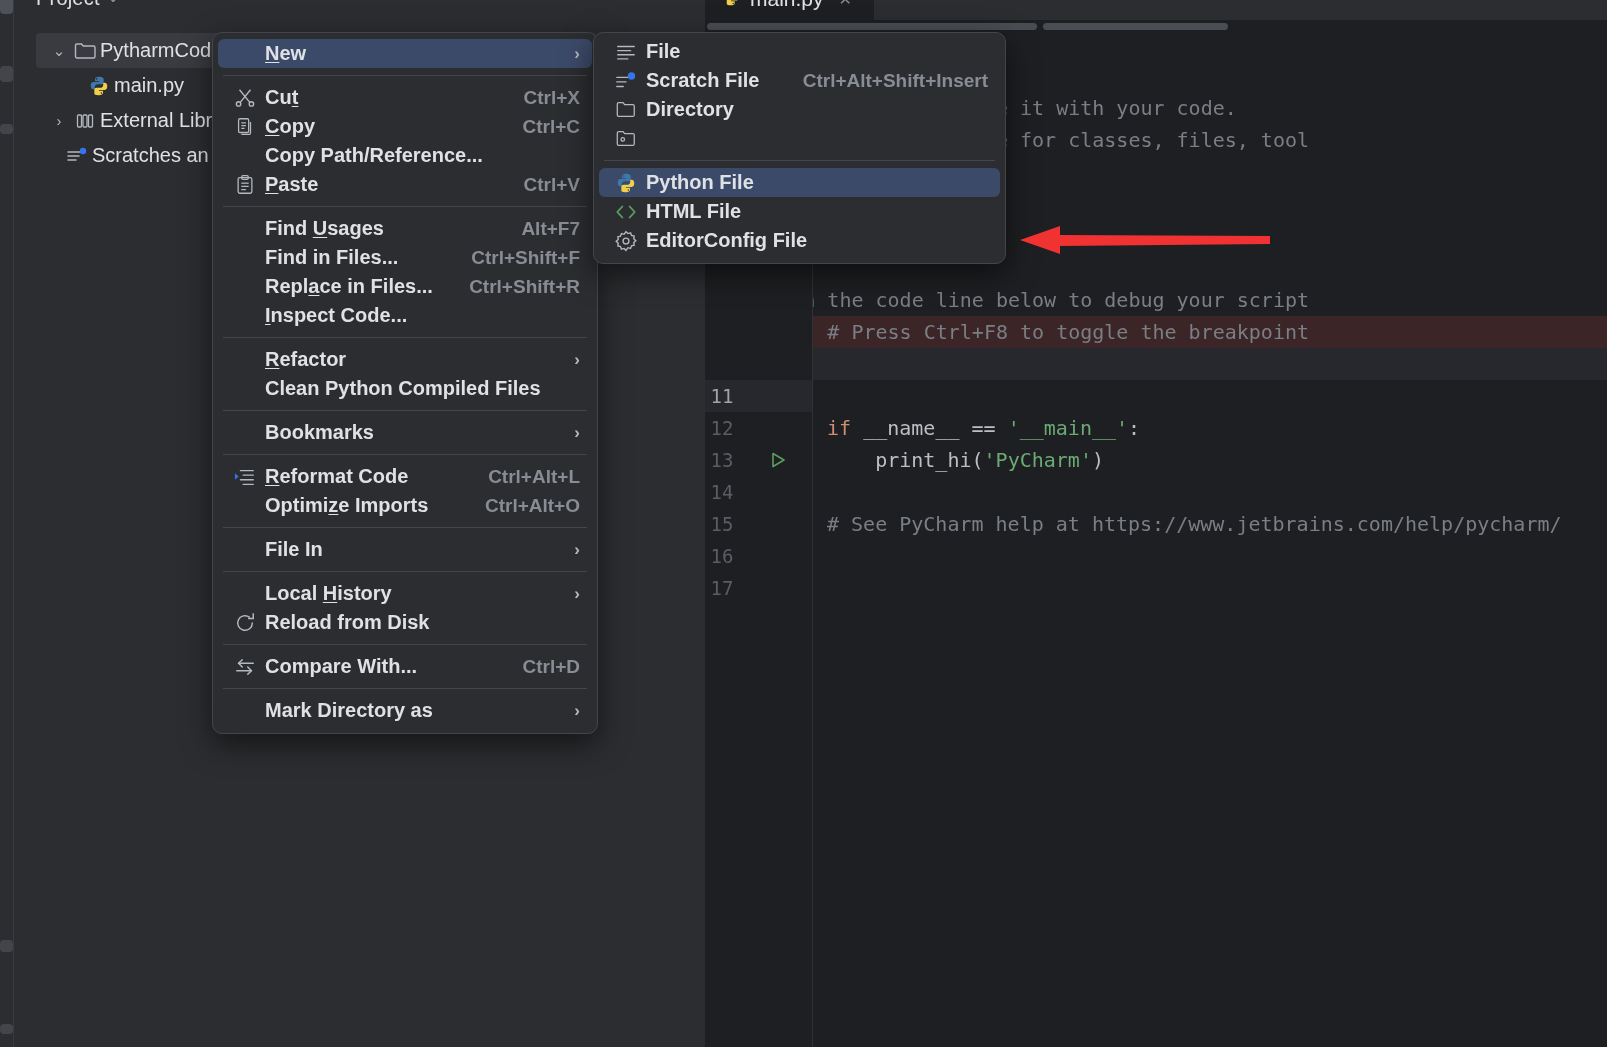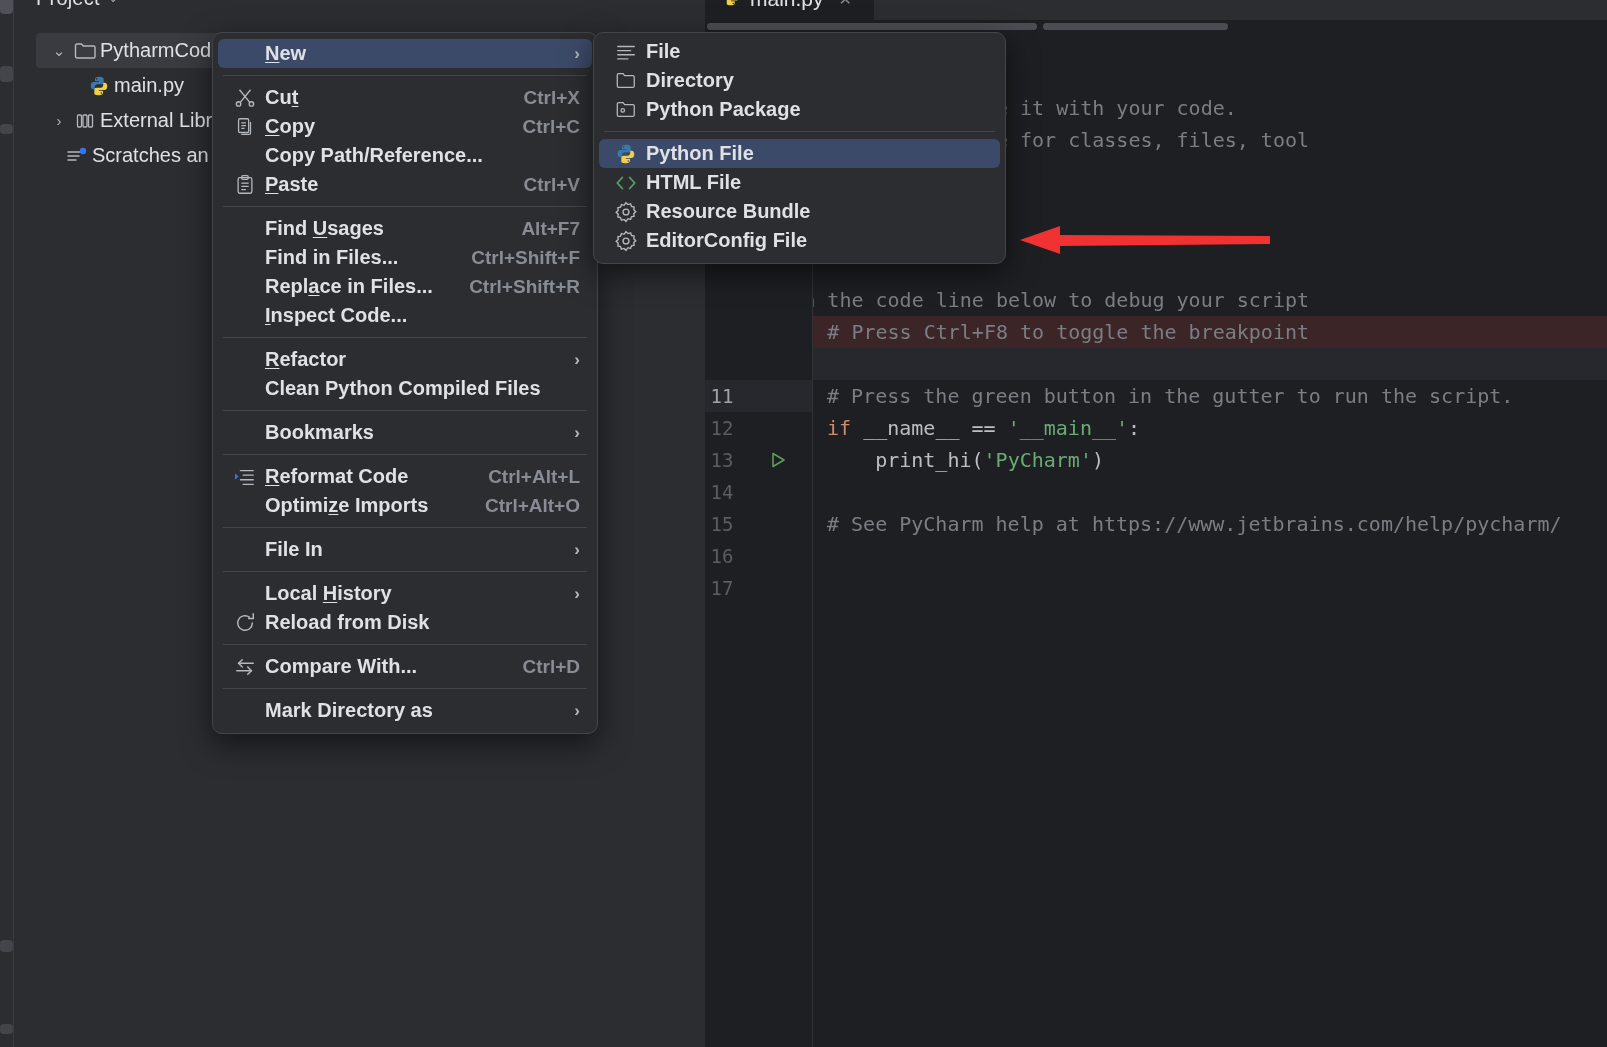--- a/index.html
+++ b/index.html
@@ -214,21 +214,20 @@
         </svg>
     </div>
     <div class="ln" style="top:444px;">14</div>
     <div class="ln" style="top:476px;">15</div>
     <div class="ln" style="top:508px;">16</div>
     <div class="ln" style="top:540px;">17</div>
   </div>
 
   <div id="code-area">
     <div class="cl hlrow" style="top:316px;">&nbsp;</div>
-    <div class="cl" style="top:348px;"><span class="cmt"># Press the green button in the gutter to run the script.</span></div>
     <div class="cl" style="top:380px;"><span class="kw">if</span><span class="fn"> __name__ == </span><span class="str">'__main__'</span><span class="fn">:</span></div>
     <div class="cl" style="top:412px;"><span class="fn">    print_hi(</span><span class="str">'PyCharm'</span><span class="fn">)</span></div>
     <div class="cl" style="top:444px;">&nbsp;</div>
     <div class="cl" style="top:476px;"><span class="cmt"># See PyCharm help at </span><span class="lnk">https://www.jetbrains.com/help/pycharm/</span></div>
     <div class="cl" style="top:508px;">&nbsp;</div>
   </div>
 </div>
 
 <div id="ctxmenu">
     <div class="mi sel">
@@ -398,33 +397,46 @@
             <line x1="3" y1="15" x2="21" y2="15"></line>
             <line x1="3" y1="19.5" x2="14" y2="19.5"></line>
           </g>
         </svg>
       </span>
       <span class="mlabel"><span>File</span></span>
     </div>
     <div class="mi">
       <span class="mico">
         <svg width="22" height="22" viewBox="0 0 24 24">
+          <g stroke="#b4b8bf" stroke-width="1.5" stroke-linecap="round">
+            <line x1="2" y1="8" x2="15" y2="8"></line>
+            <line x1="2" y1="13" x2="12" y2="13"></line>
+            <line x1="2" y1="18" x2="9" y2="18"></line>
+          </g>
+          <circle cx="18" cy="6.5" r="4" fill="#3574f0"></circle>
+        </svg>
+      </span>
+      <span class="mlabel"><span>Scratch File</span></span>
+      <span class="macc">Ctrl+Alt+Shift+Insert</span>
+    </div>
+    <div class="mi">
+      <span class="mico">
+        <svg width="22" height="22" viewBox="0 0 24 24">
           <path d="M2.5 5.5A1.5 1.5 0 014 4h4.8l1.7 2.2h9A1.5 1.5 0 0121 7.7v10A1.5 1.5 0 0119.5 19H4a1.5 1.5 0 01-1.5-1.5z" fill="none" stroke="#b4b8bf" stroke-width="1.4"></path>
         </svg>
       </span>
       <span class="mlabel"><span>Directory</span></span>
     </div>
     <div class="mi">
       <span class="mico">
         <svg width="22" height="22" viewBox="0 0 24 24">
           <path d="M2.5 5.5A1.5 1.5 0 014 4h4.8l1.7 2.2h9A1.5 1.5 0 0121 7.7v10A1.5 1.5 0 0119.5 19H4a1.5 1.5 0 01-1.5-1.5z" fill="none" stroke="#b4b8bf" stroke-width="1.4"></path>
           <circle cx="8.5" cy="12.5" r="1.9" fill="none" stroke="#b4b8bf" stroke-width="1.4"></circle>
         </svg>
       </span>
-      <span class="mlabel"><span>Python Package</span></span>
     </div>
     <div class="msep"></div>
     <div class="mi sel">
       <span class="mico">
         <svg width="22" height="22" viewBox="0 0 24 24">
           <path d="M11.9 2c-2.6 0-4.3.9-4.3 2.6v2.3h4.5v.8H5.8C4 7.7 3 9 3 11.6c0 2.5 1 3.9 2.8 3.9h1.6v-2.3c0-1.9 1.5-3.1 3.3-3.1h3.9c1.5 0 2.5-1 2.5-2.3V4.6C17.1 3 15.5 2 12.8 2zm-2.5 1.4a.85.85 0 110 1.7.85.85 0 010-1.7z" fill="#3c78aa"></path>
           <path d="M12.1 22c2.6 0 4.3-.9 4.3-2.6v-2.3h-4.5v-.8h6.3c1.8 0 2.8-1.3 2.8-3.9 0-2.5-1-3.9-2.8-3.9h-1.6v2.3c0 1.9-1.5 3.1-3.3 3.1H9.4c-1.5 0-2.5 1-2.5 2.3v4.2C6.9 21 8.5 22 11.2 22zm2.5-1.4a.85.85 0 110-1.7.85.85 0 010 1.7z" fill="#f0d049"></path>
         </svg>
       </span>
       <span class="mlabel"><span>Python File</span></span>
@@ -442,30 +454,19 @@
     </div>
     <div class="mi">
       <span class="mico">
         <svg width="22" height="22" viewBox="0 0 24 24">
           <g stroke="#b4b8bf" stroke-width="1.5" fill="none">
             <circle cx="12" cy="12" r="3.2"></circle>
             <path d="M12 1.8l2.1 2.1 2.9-.8 1 2.8 2.9.7-.4 3 2.2 2-2.2 2 .4 3-2.9.7-1 2.8-2.9-.8L12 22.2l-2.1-2.1-2.9.8-1-2.8-2.9-.7.4-3-2.2-2 2.2-2-.4-3 2.9-.7 1-2.8 2.9.8z"></path>
           </g>
         </svg>
       </span>
-      <span class="mlabel"><span>Resource Bundle</span></span>
-    </div>
-    <div class="mi">
-      <span class="mico">
-        <svg width="22" height="22" viewBox="0 0 24 24">
-          <g stroke="#b4b8bf" stroke-width="1.5" fill="none">
-            <circle cx="12" cy="12" r="3.2"></circle>
-            <path d="M12 1.8l2.1 2.1 2.9-.8 1 2.8 2.9.7-.4 3 2.2 2-2.2 2 .4 3-2.9.7-1 2.8-2.9-.8L12 22.2l-2.1-2.1-2.9.8-1-2.8-2.9-.7.4-3-2.2-2 2.2-2-.4-3 2.9-.7 1-2.8 2.9.8z"></path>
-          </g>
-        </svg>
-      </span>
       <span class="mlabel"><span>EditorConfig File</span></span>
     </div>
   </div>
 
 <svg id="redarrow" viewBox="0 0 250 38">
   <path d="M0 18 L40 4 L40 13 L250 14 L250 22 L40 24 L40 32 Z" fill="#f03232"></path>
 </svg>
 
 </body></html>

